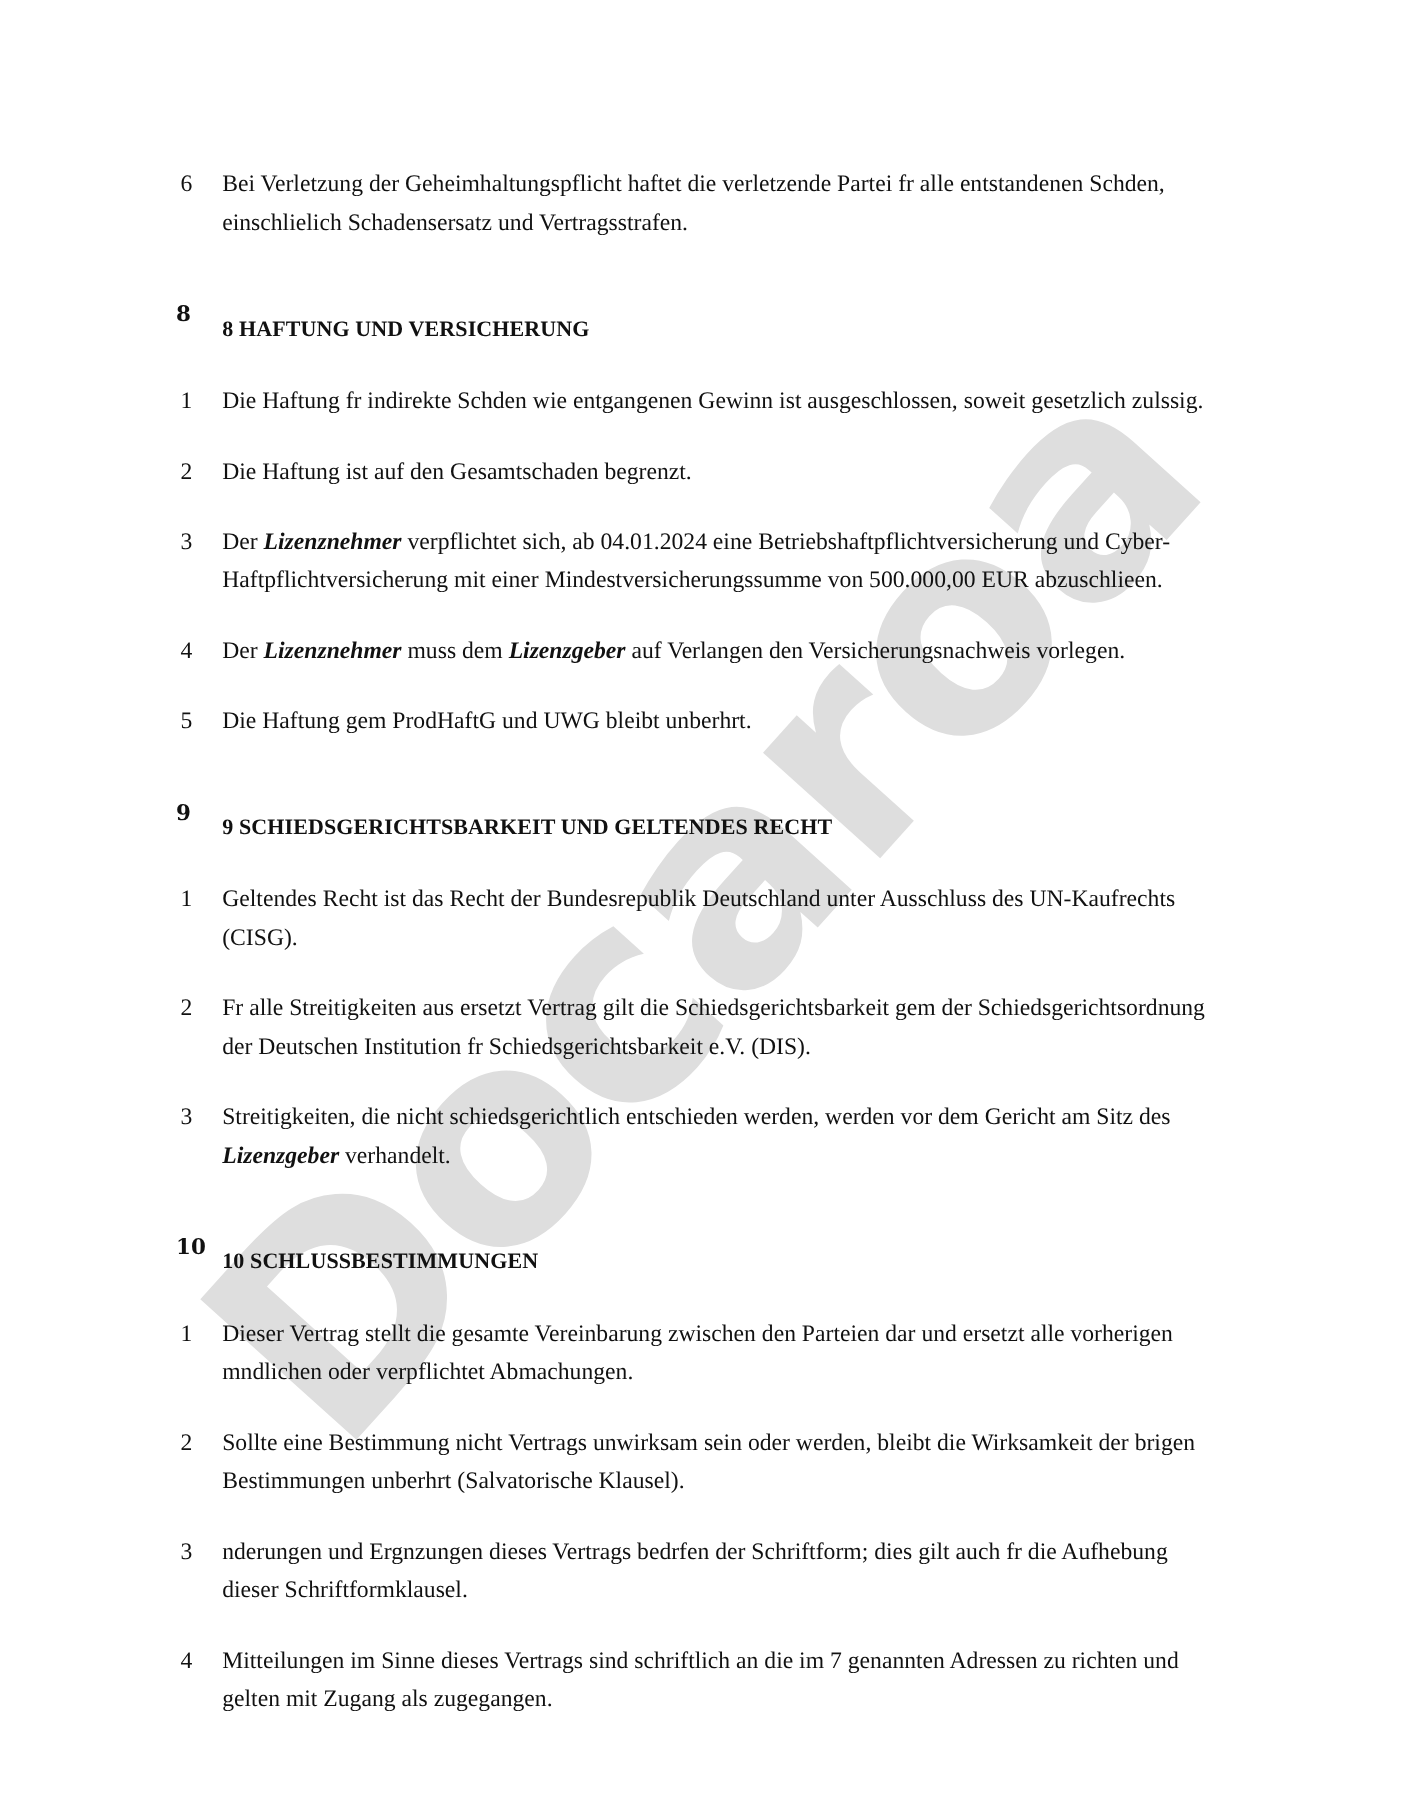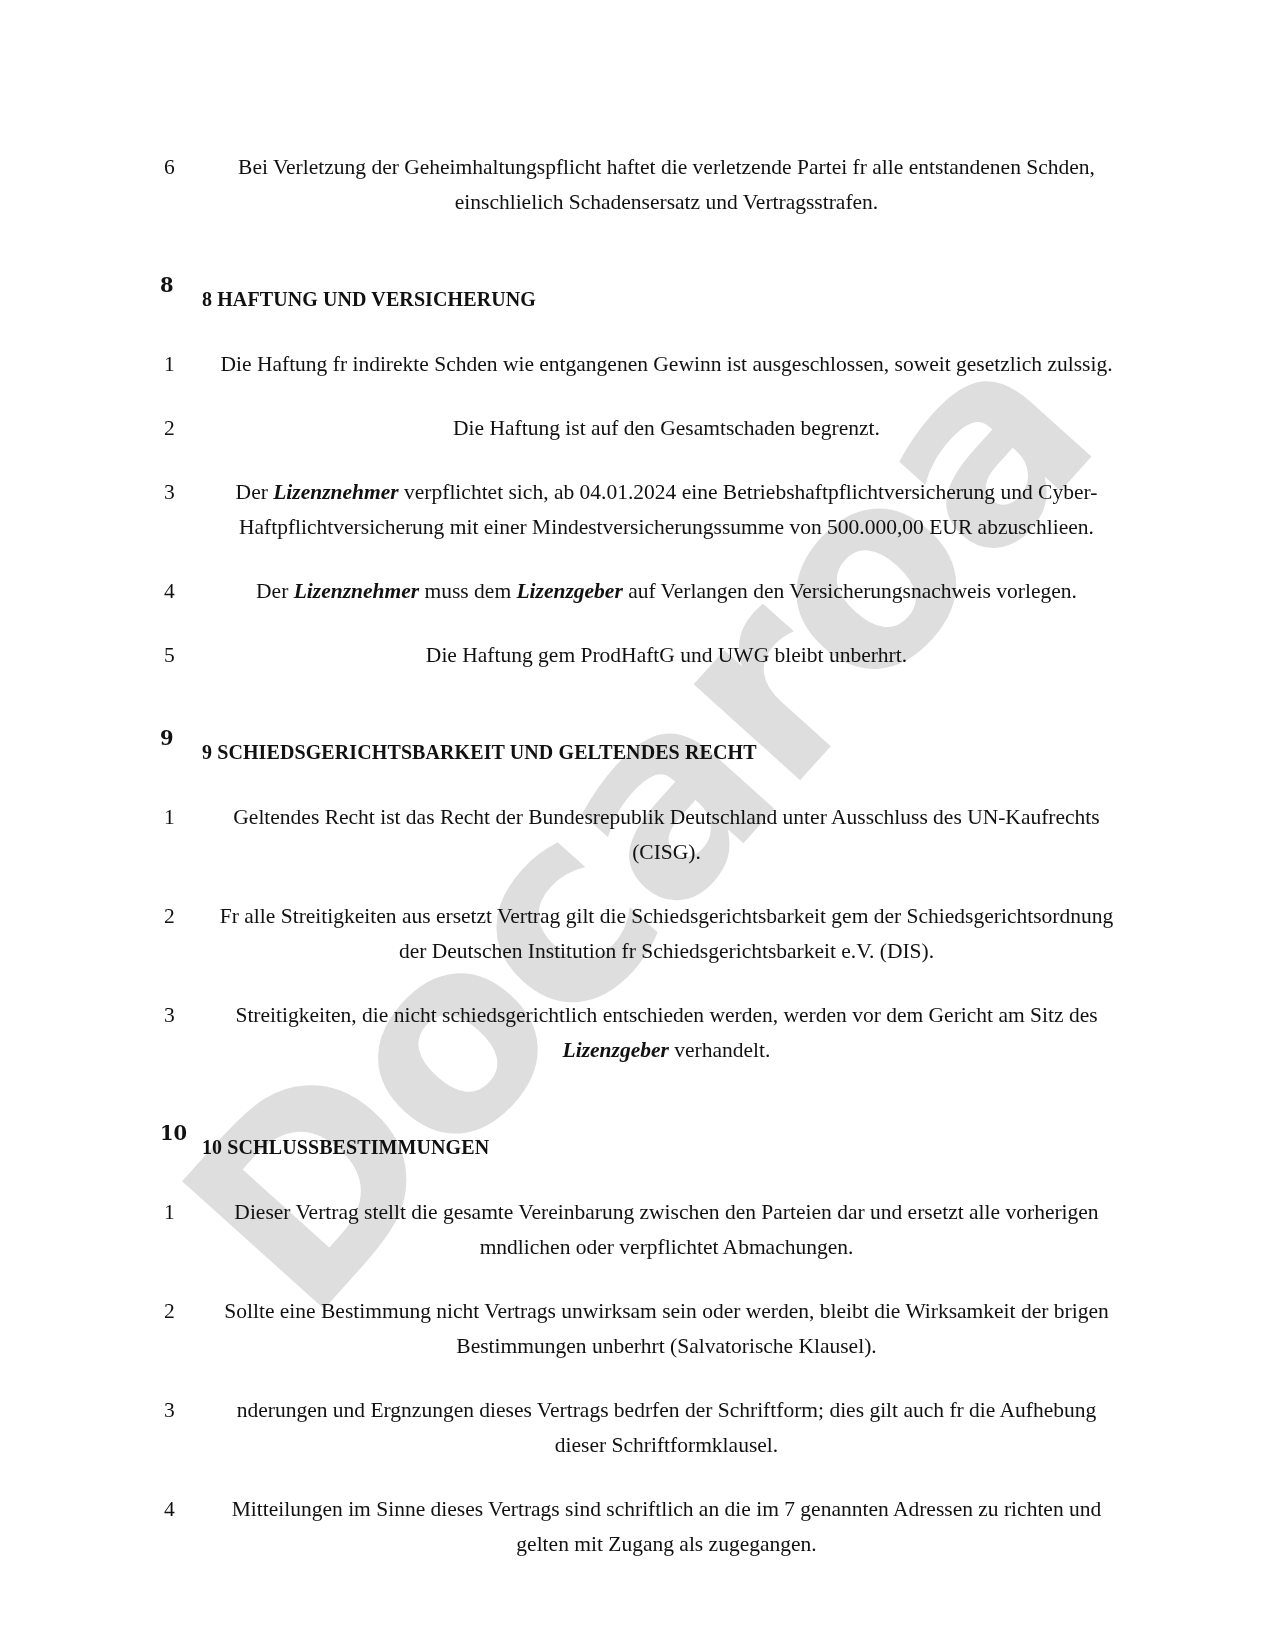--- a/index.html
+++ b/index.html
@@ -63,22 +63,21 @@
     font-size: 21.5px;
     line-height: 35px;
     text-align: left;
     padding-left: 4px;
     box-sizing: border-box;
   }
   .clause-body {
     flex: 1 1 auto;
     font-size: 21.5px;
     line-height: 35px;
-    text-align: center;
-    margin-left: 16px;
+    text-align: left;
   }
   .clause-body b {
     font-weight: 700;
     font-style: italic;
   }
 
   .heading {
     display: flex;
     align-items: flex-start;
     margin-top: 52px;

